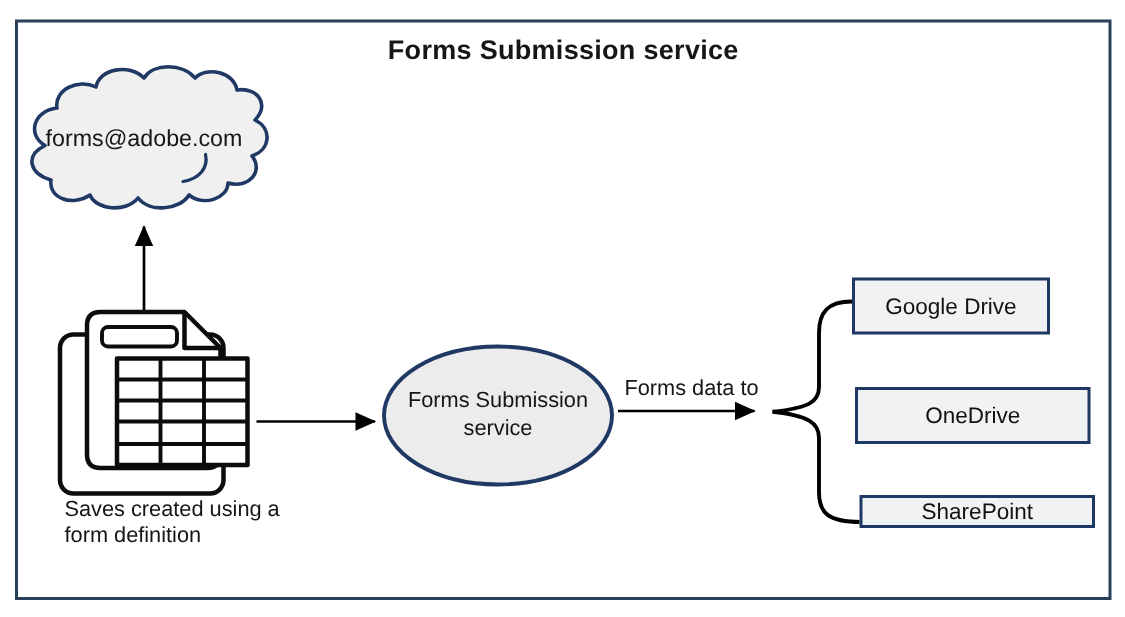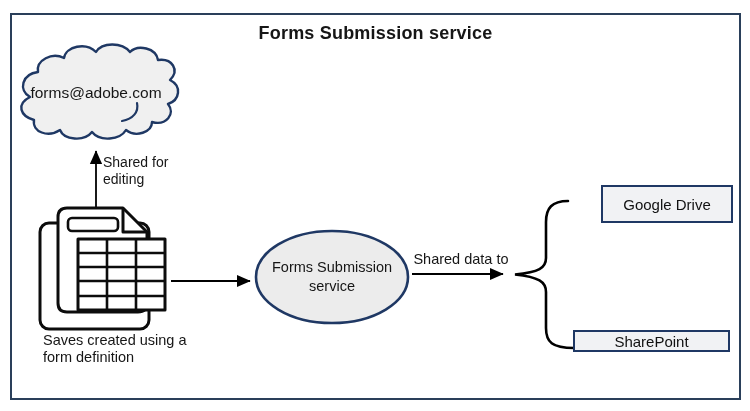--- a/index.html
+++ b/index.html
@@ -70,21 +70,21 @@
     position: absolute;
     border: 2px solid #1f3864;
     background: #f1f2f4;
     box-sizing: border-box;
     display: flex;
     align-items: center;
     justify-content: center;
     font-size: 15px;
     color: #111111;
   }
-  .dest-google   { left: 568px; top: 185px; width: 132px; height: 38px; margin-left: 33px; }
+  .dest-google   { left: 568px; top: 185px; width: 132px; height: 38px; }
   .dest-onedrive { left: 570px; top: 258px; width: 157px; height: 38px; }
   .dest-sharepoint { left: 573px; top: 330px; width: 157px; height: 22px; }
 </style>
 </head>
 <body>
 
 <div class="canvas">
 
   <div class="frame"></div>
 
@@ -143,28 +143,30 @@
              C 546 268, 539 272, 515 274.5
              C 539 277, 546 282, 546 292
              L 546 328
              C 546 342, 552 348, 574 348" fill="none" stroke="#000000" stroke-width="2.6" stroke-linecap="round"></path>
   </svg>
 
   <div class="label title">Forms Submission service</div>
 
   <div class="label cloud-label">forms@adobe.com</div>
 
-  <div class="label shared-label">Shared for editing</div>
 
   <div class="label form-caption">Saves created using a form definition</div>
 
   <div class="label ellipse-label">Forms Submission service</div>
 
-  <div class="label saves-label">Shared data to</div>
+  <div class="label saves-label">Forms data to</div>
 
   <div class="dest-box dest-google">
     <span>Google Drive</span>
+  </div>
+  <div class="dest-box dest-onedrive">
+    <span>OneDrive</span>
   </div>
   <div class="dest-box dest-sharepoint">
     <span>SharePoint</span>
   </div>
 
 </div>
 
 </body></html>

